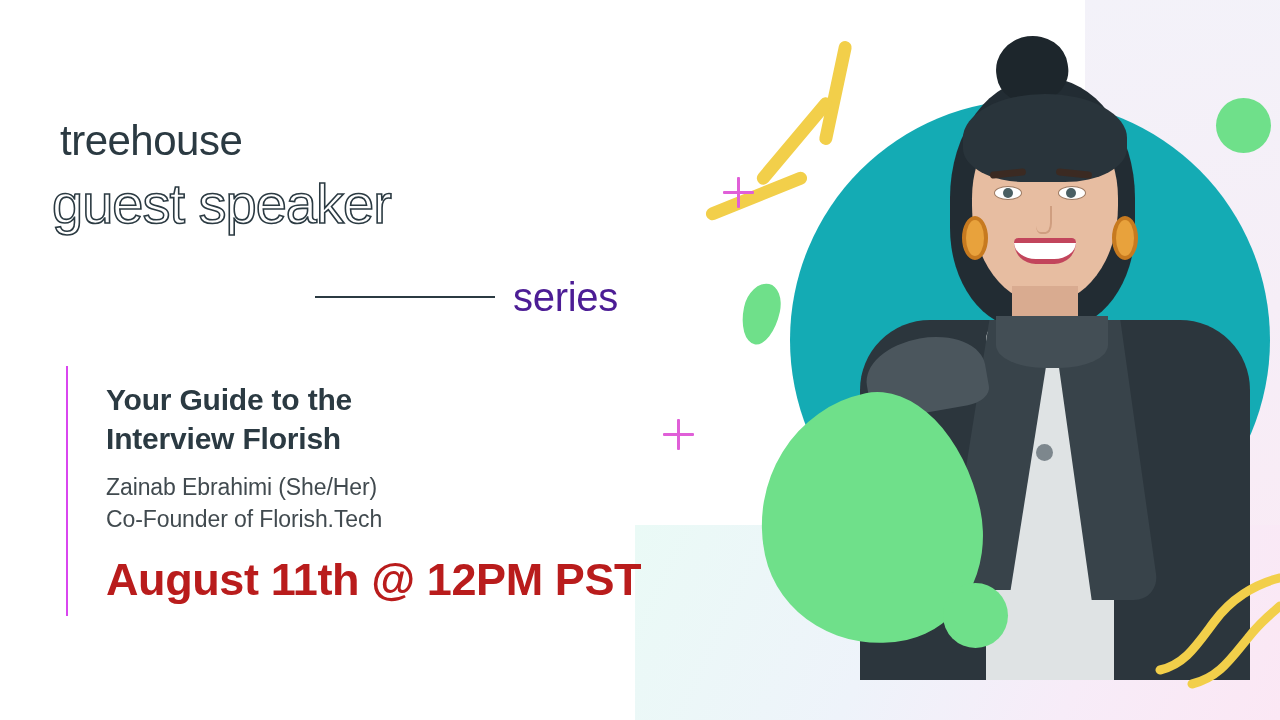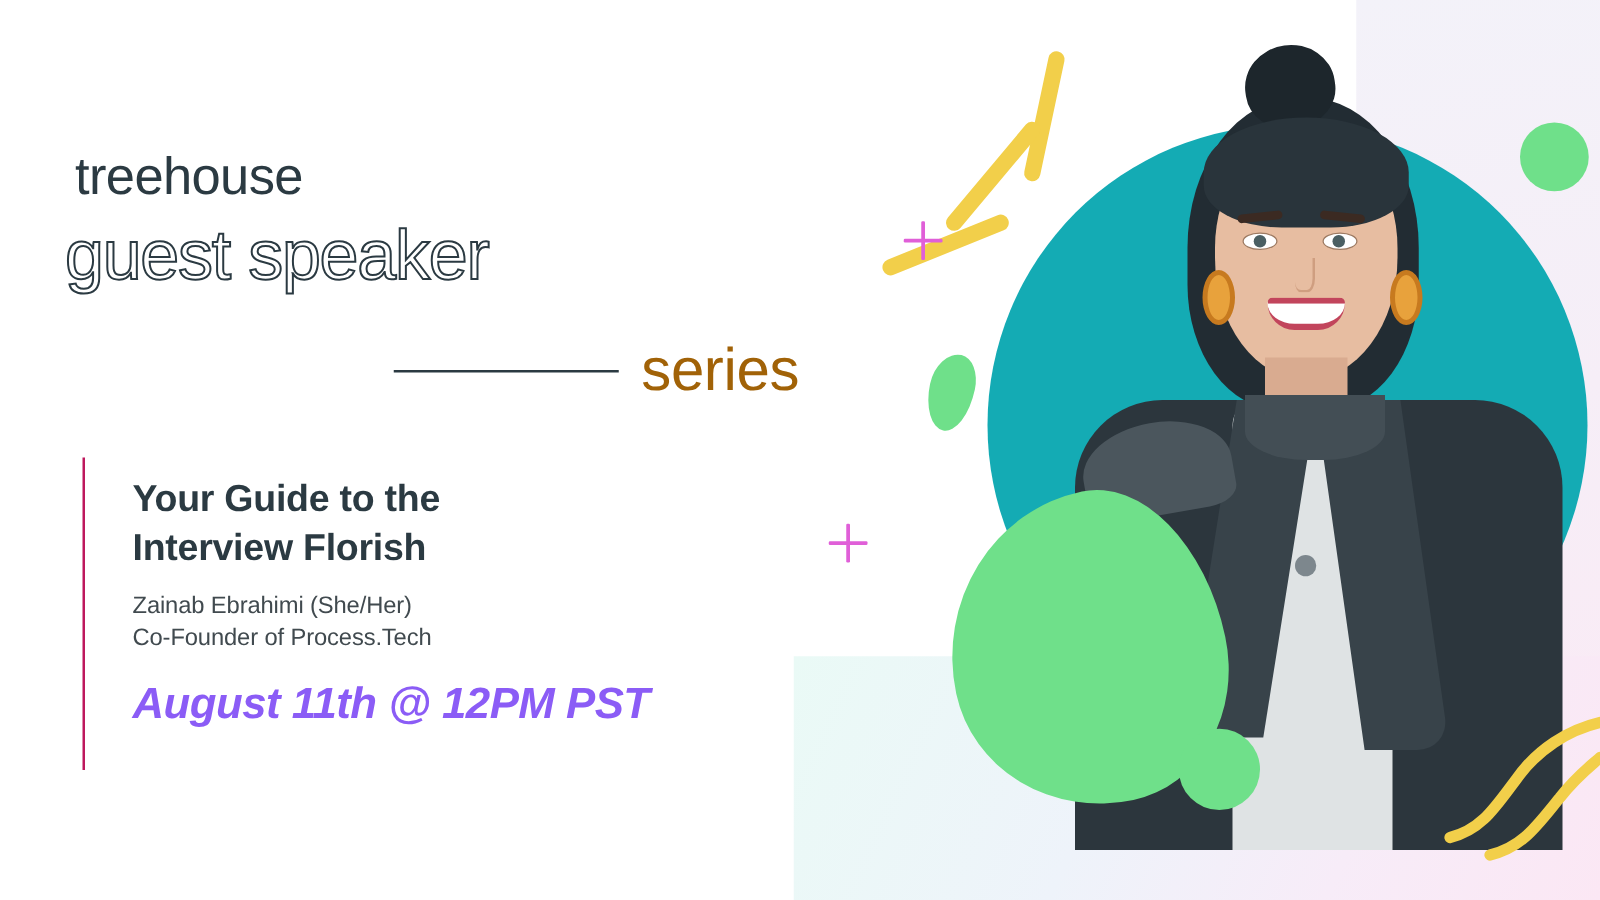--- a/index.html
+++ b/index.html
@@ -368,62 +368,61 @@
     display: flex;
     align-items: center;
   }
   .series-rule {
     flex: 0 0 180px;
     height: 2px;
     background: #2b3a42;
   }
   .series-label {
     margin-left: 18px;
-    font-size: 48px;
+    font-size: 40px;
     font-weight: 400;
-    color: #a16207;
+    color: #4c1d95;
     line-height: 1;
     letter-spacing: -0.3px;
   }
 
   .info-block {
     position: absolute;
     left: 54px;
     top: 350px;
     height: 250px;
-    border-left: 2px solid #be185d;
+    border-left: 2px solid #d946ef;
     padding-left: 38px;
     box-sizing: border-box;
   }
   .talk-title {
     font-size: 30px;
     font-weight: 700;
     line-height: 1.3;
     color: #2b3a42;
     margin: 14px 0 0 0;
     letter-spacing: -0.2px;
   }
   .speaker-name,
   .speaker-role {
-    font-size: 19px;
+    font-size: 23px;
     font-weight: 400;
     line-height: 1.38;
     color: #414a4f;
     margin: 0;
     letter-spacing: -0.1px;
   }
   .speaker-name { margin-top: 14px; }
   .event-datetime {
-    font-size: 35px;
+    font-size: 45px;
     font-weight: 700;
     line-height: 1.2;
-    color: #8b5cf6;
+    color: #b91c1c;
     margin: 18px 0 0 0;
     letter-spacing: -0.4px;
-    font-style: italic;
   }
 </style>
 </head>
 <body>
 
 <div class="slide">
 
   <div class="panel-right"></div>
   <div class="panel-bottom"></div>
 
@@ -490,18 +489,18 @@
       <span class="series-rule"></span>
       <span class="series-label">series</span>
     </div>
 
     <div class="info-block">
       <h1 class="talk-title">
         <span>Your Guide to the</span><br>
         <span>Interview Florish</span>
       </h1>
       <p class="speaker-name">Zainab Ebrahimi (She/Her)</p>
-      <p class="speaker-role">Co-Founder of Process.Tech</p>
+      <p class="speaker-role">Co-Founder of Florish.Tech</p>
       <p class="event-datetime">August 11th @ 12PM PST</p>
     </div>
 
   </div>
 </div>
 
 </body></html>

